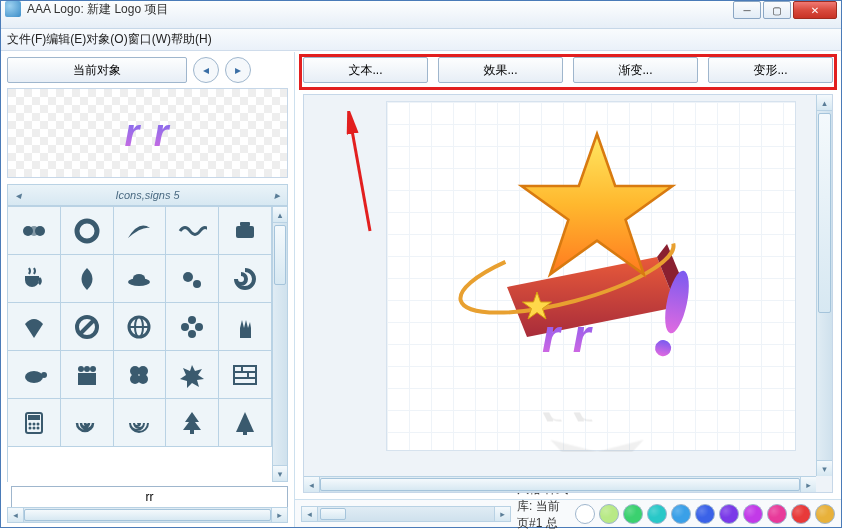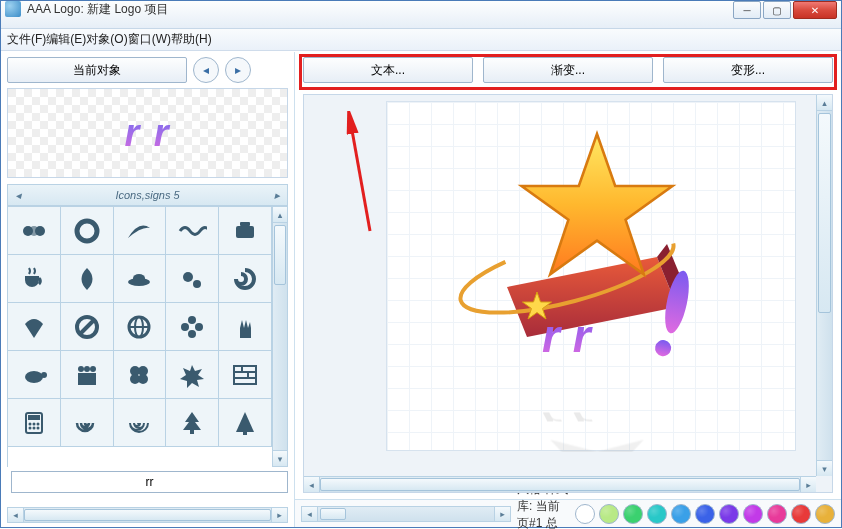--- a/index.html
+++ b/index.html
@@ -26,21 +26,21 @@
   .lib-title { flex:1; text-align:center;}
   .grid-wrap { flex:1; margin:0 0 0 6px; display:flex; min-height:0;}
   .grid { flex:1; display:grid; grid-template-columns: repeat(5,1fr); grid-auto-rows: 48px; border-left:1px solid #b9d2e4; border-top:1px solid #b9d2e4; overflow:hidden;}
   .cell { border-right:1px solid #b9d2e4; border-bottom:1px solid #b9d2e4; display:flex; align-items:center; justify-content:center; background:#eef5f9; color:#3a5a6e; cursor:pointer;}
   .cell svg { width:30px; height:30px; fill:#3a5a6e; }
   .vscroll { width:16px; background:linear-gradient(90deg,#e0ecf4,#cfe1ed); border:1px solid #b9d2e4; margin-right:6px; display:flex; flex-direction:column;}
   .vsc-btn { height:16px; background:linear-gradient(#f4f9fc,#d7e8f2); border-bottom:1px solid #b9d2e4; font-size:9px; display:flex;align-items:center;justify-content:center;cursor:pointer;color:#5a7d97;}
   .vsc-btn.bot{border-top:1px solid #b9d2e4; border-bottom:none;}
   .vsc-track { flex:1; position:relative;}
   .vsc-thumb { position:absolute; left:1px; right:1px; top:2px; height:60px; background:linear-gradient(#f4f9fc,#d7e8f2); border:1px solid #a5c4db; border-radius:2px;}
-  .input-row { height:36px; margin:4px 6px 0 10px; display:flex;}
+  .input-row { height:21px; margin:4px 6px 0 10px; display:flex;}
   .text-input { flex:1; height:22px; border:1px solid #9fb6cd; padding:0 4px; font-size:12px; text-align:center; }
   .hscroll { height:16px; margin:0 6px 4px 6px; background:linear-gradient(#e0ecf4,#cfe1ed); border:1px solid #b9d2e4; display:flex;}
   .hsc-btn{width:16px;background:linear-gradient(#f4f9fc,#d7e8f2);border-right:1px solid #b9d2e4;font-size:9px;display:flex;align-items:center;justify-content:center;cursor:pointer;color:#5a7d97;}
   .hsc-btn.r{border-left:1px solid #b9d2e4;border-right:none;}
   .hsc-track{flex:1;position:relative;}
   .hsc-thumb{position:absolute;top:1px;bottom:1px;left:0;width:100%;background:linear-gradient(#f4f9fc,#d7e8f2);border:1px solid #a5c4db;border-radius:2px;}
 
   .right { flex:1; display:flex; flex-direction:column; background:#fff; }
   .right-toolbar { height:36px; padding:3px 8px; display:flex; gap:10px; align-items:center; position:relative;}
   .red-box { position:absolute; left:4px; right:4px; top:2px; bottom:-2px; border:3px solid #e21f1f; pointer-events:none;}
@@ -276,20 +276,21 @@
             <div class="hsc-thumb"></div>
           </div>
         <div class="hsc-btn r">▸</div>
       </div>
     </div>
 
     <div class="right">
       <div class="right-toolbar">
         <div class="red-box"></div>
         <button class="tool-btn">文本...</button>
+        <button class="tool-btn">效果...</button>
         <button class="tool-btn">渐变...</button>
         <button class="tool-btn">变形...</button>
       </div>
       <div class="canvas-area">
         <svg class="arrow-anno" width="40" height="130">
           <defs>
               <marker id="ah" markerWidth="10" markerHeight="10" refX="5" refY="2" orient="auto">
                 <path d="M0,0 L10,2 L0,4 Z" fill="#e21f1f"></path>
               </marker>
             </defs>

